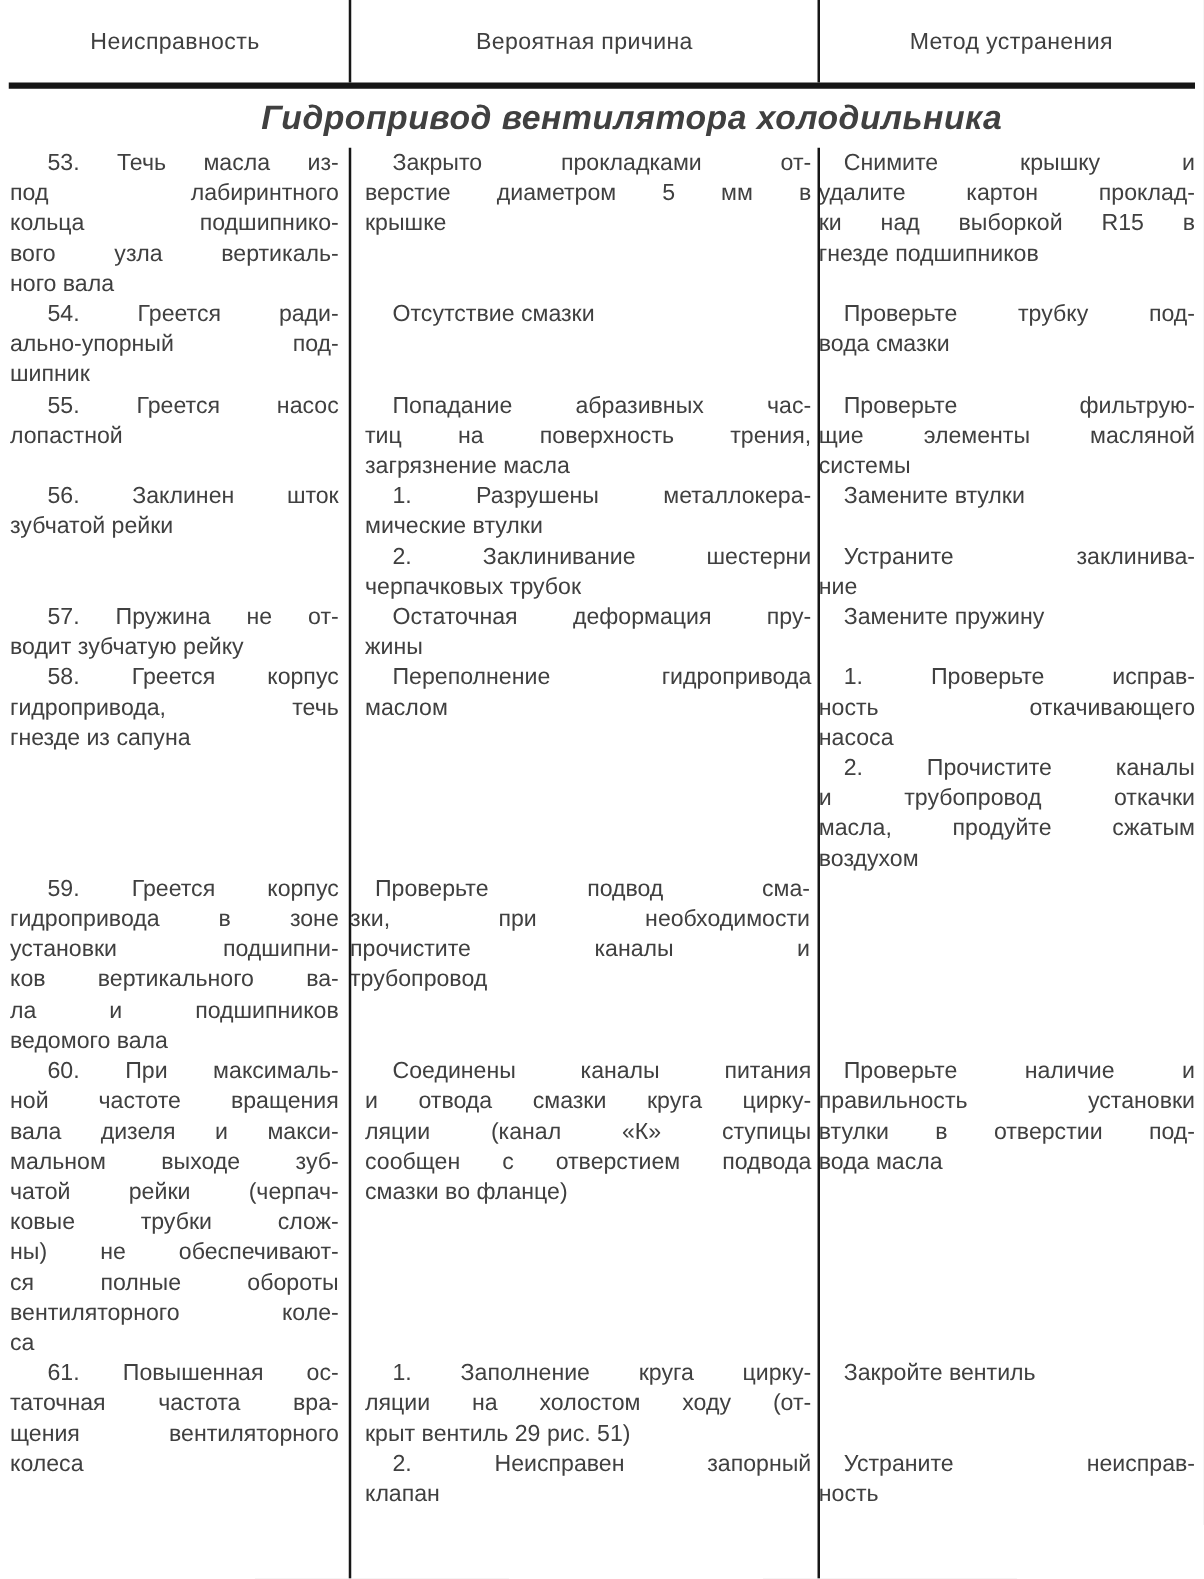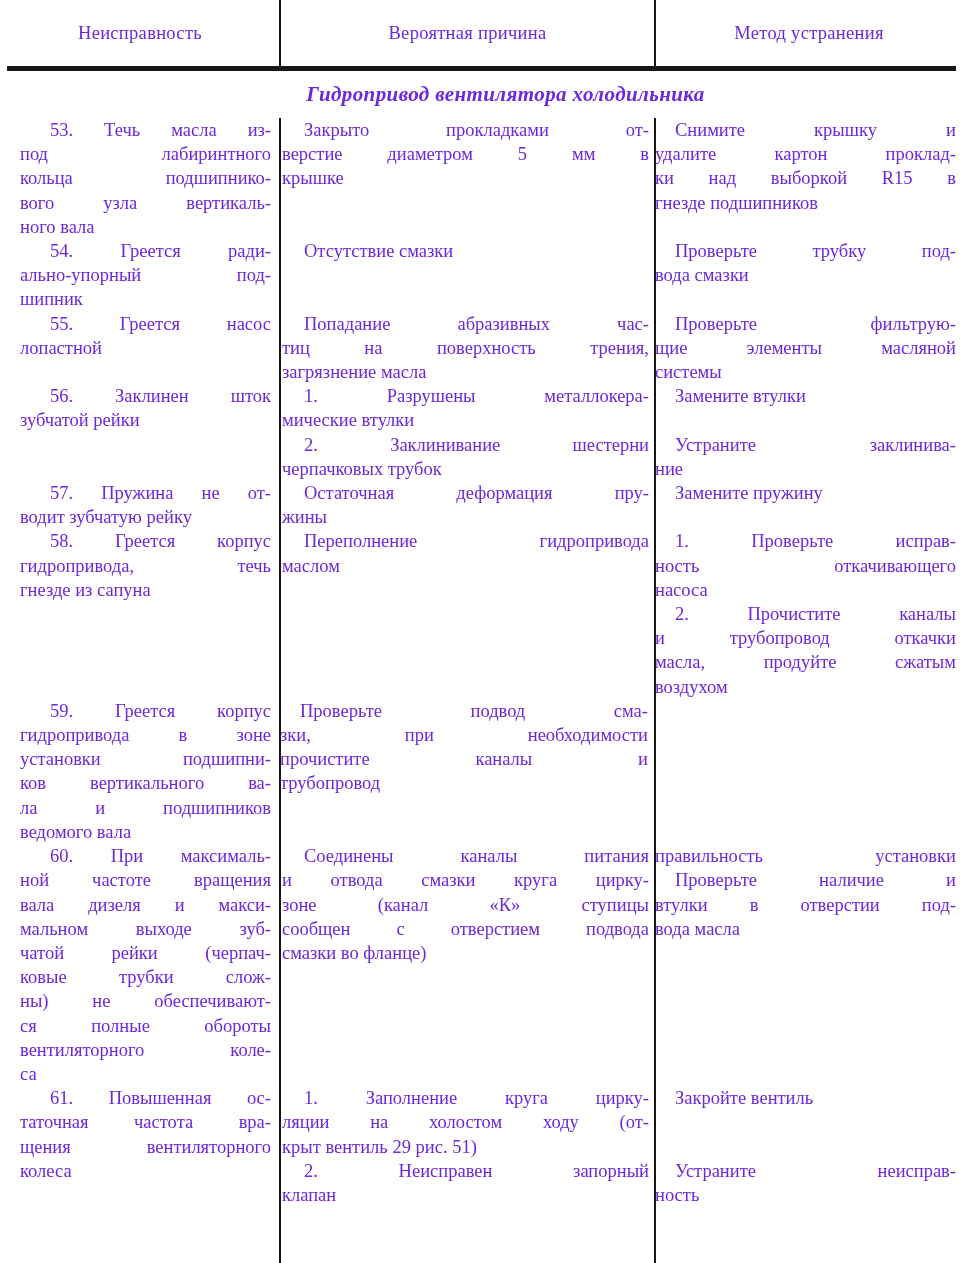--- a/index.html
+++ b/index.html
@@ -2,22 +2,22 @@
 <html><head>
 <meta charset="utf-8">
 <style>
   * { margin: 0; padding: 0; box-sizing: border-box; }
   html, body { background: #e8e8e8; }
   .page {
     position: relative;
     width: 963px; height: 1263px;
     margin: 0 auto;
     background: #ffffff;
-    color: #6d28d9;
-    font-family: Liberation Serif, serif;
+    color: #404040;
+    font-family: Liberation Sans, sans-serif;
     font-size: 18.5px;
     overflow: hidden;
   }
   
   .thead {
     position: relative;
     height: 66px;
     display: grid;
     grid-template-columns: 280px 375px 1fr;
     align-items: center;
@@ -25,28 +25,28 @@
   .thead .hcell { text-align: center; letter-spacing: 0.3px; }
   .vline { position: absolute; top: 0; bottom: 0; width: 2px; background: #161616; }
   .vline.v1 { left: 279px; }
   .vline.v2 { left: 654px; }
   .thick-rule { height: 5px; background: #161616; margin: 0 7px; }
   
   .section-title {
     height: 47px;
     display: flex; align-items: center; justify-content: center;
     font-style: italic; font-weight: 700;
-    font-size: 21px; letter-spacing: 0.4px; margin-left: 48px;
+    font-size: 27px; letter-spacing: 0.4px; margin-left: 48px;
   }
   
   .tbody { position: relative; height: 1145px; overflow: hidden; }
   .trow { display: grid; grid-template-columns: 280px 375px 1fr; }
   .cell { line-height: 24.2px; }
-  .cell.fault  { padding-left: 20px;  padding-right: 9px; }
-  .cell.cause  { padding-left: 2px; padding-right: 6px; }
+  .cell.fault  { padding-left: 8px;  padding-right: 9px; }
+  .cell.cause  { padding-left: 12px; padding-right: 6px; }
   .cell.remedy { padding-right: 7px; }
   .ln { min-height: 24.2px; white-space: normal; }
   .ln.jl { text-align: justify; text-align-last: justify; }
   .fault  .ln.first { text-indent: 30px; }
   .cause  .ln.first { text-indent: 22px; }
   .remedy .ln.first { text-indent: 20px; }
 </style>
 </head>
 <body>
 
@@ -249,29 +249,29 @@
             <div class="ln jl">ны) не обеспечивают-</div>
             <div class="ln jl">ся полные обороты</div>
             <div class="ln jl">вентиляторного коле-</div>
             <div class="ln">са</div>
           </div>
         </div>
         <div class="cell cause">
           <div class="para">
             <div class="ln first jl">Соединены каналы питания</div>
             <div class="ln jl">и отвода смазки круга цирку-</div>
-            <div class="ln jl">зоне (канал «К» ступицы</div>
+            <div class="ln jl">ляции (канал «К» ступицы</div>
             <div class="ln jl">сообщен с отверстием подвода</div>
             <div class="ln">смазки во фланце)</div>
           </div>
         </div>
         <div class="cell remedy">
           <div class="para">
+            <div class="ln first jl">Проверьте наличие и</div>
             <div class="ln jl">правильность установки</div>
-            <div class="ln first jl">Проверьте наличие и</div>
             <div class="ln jl">втулки в отверстии под-</div>
             <div class="ln">вода масла</div>
           </div>
         </div>
       </div>
       <div class="trow">
         <div class="cell fault">
           <div class="para">
             <div class="ln first jl">61. Повышенная ос-</div>
             <div class="ln jl">таточная частота вра-</div>

